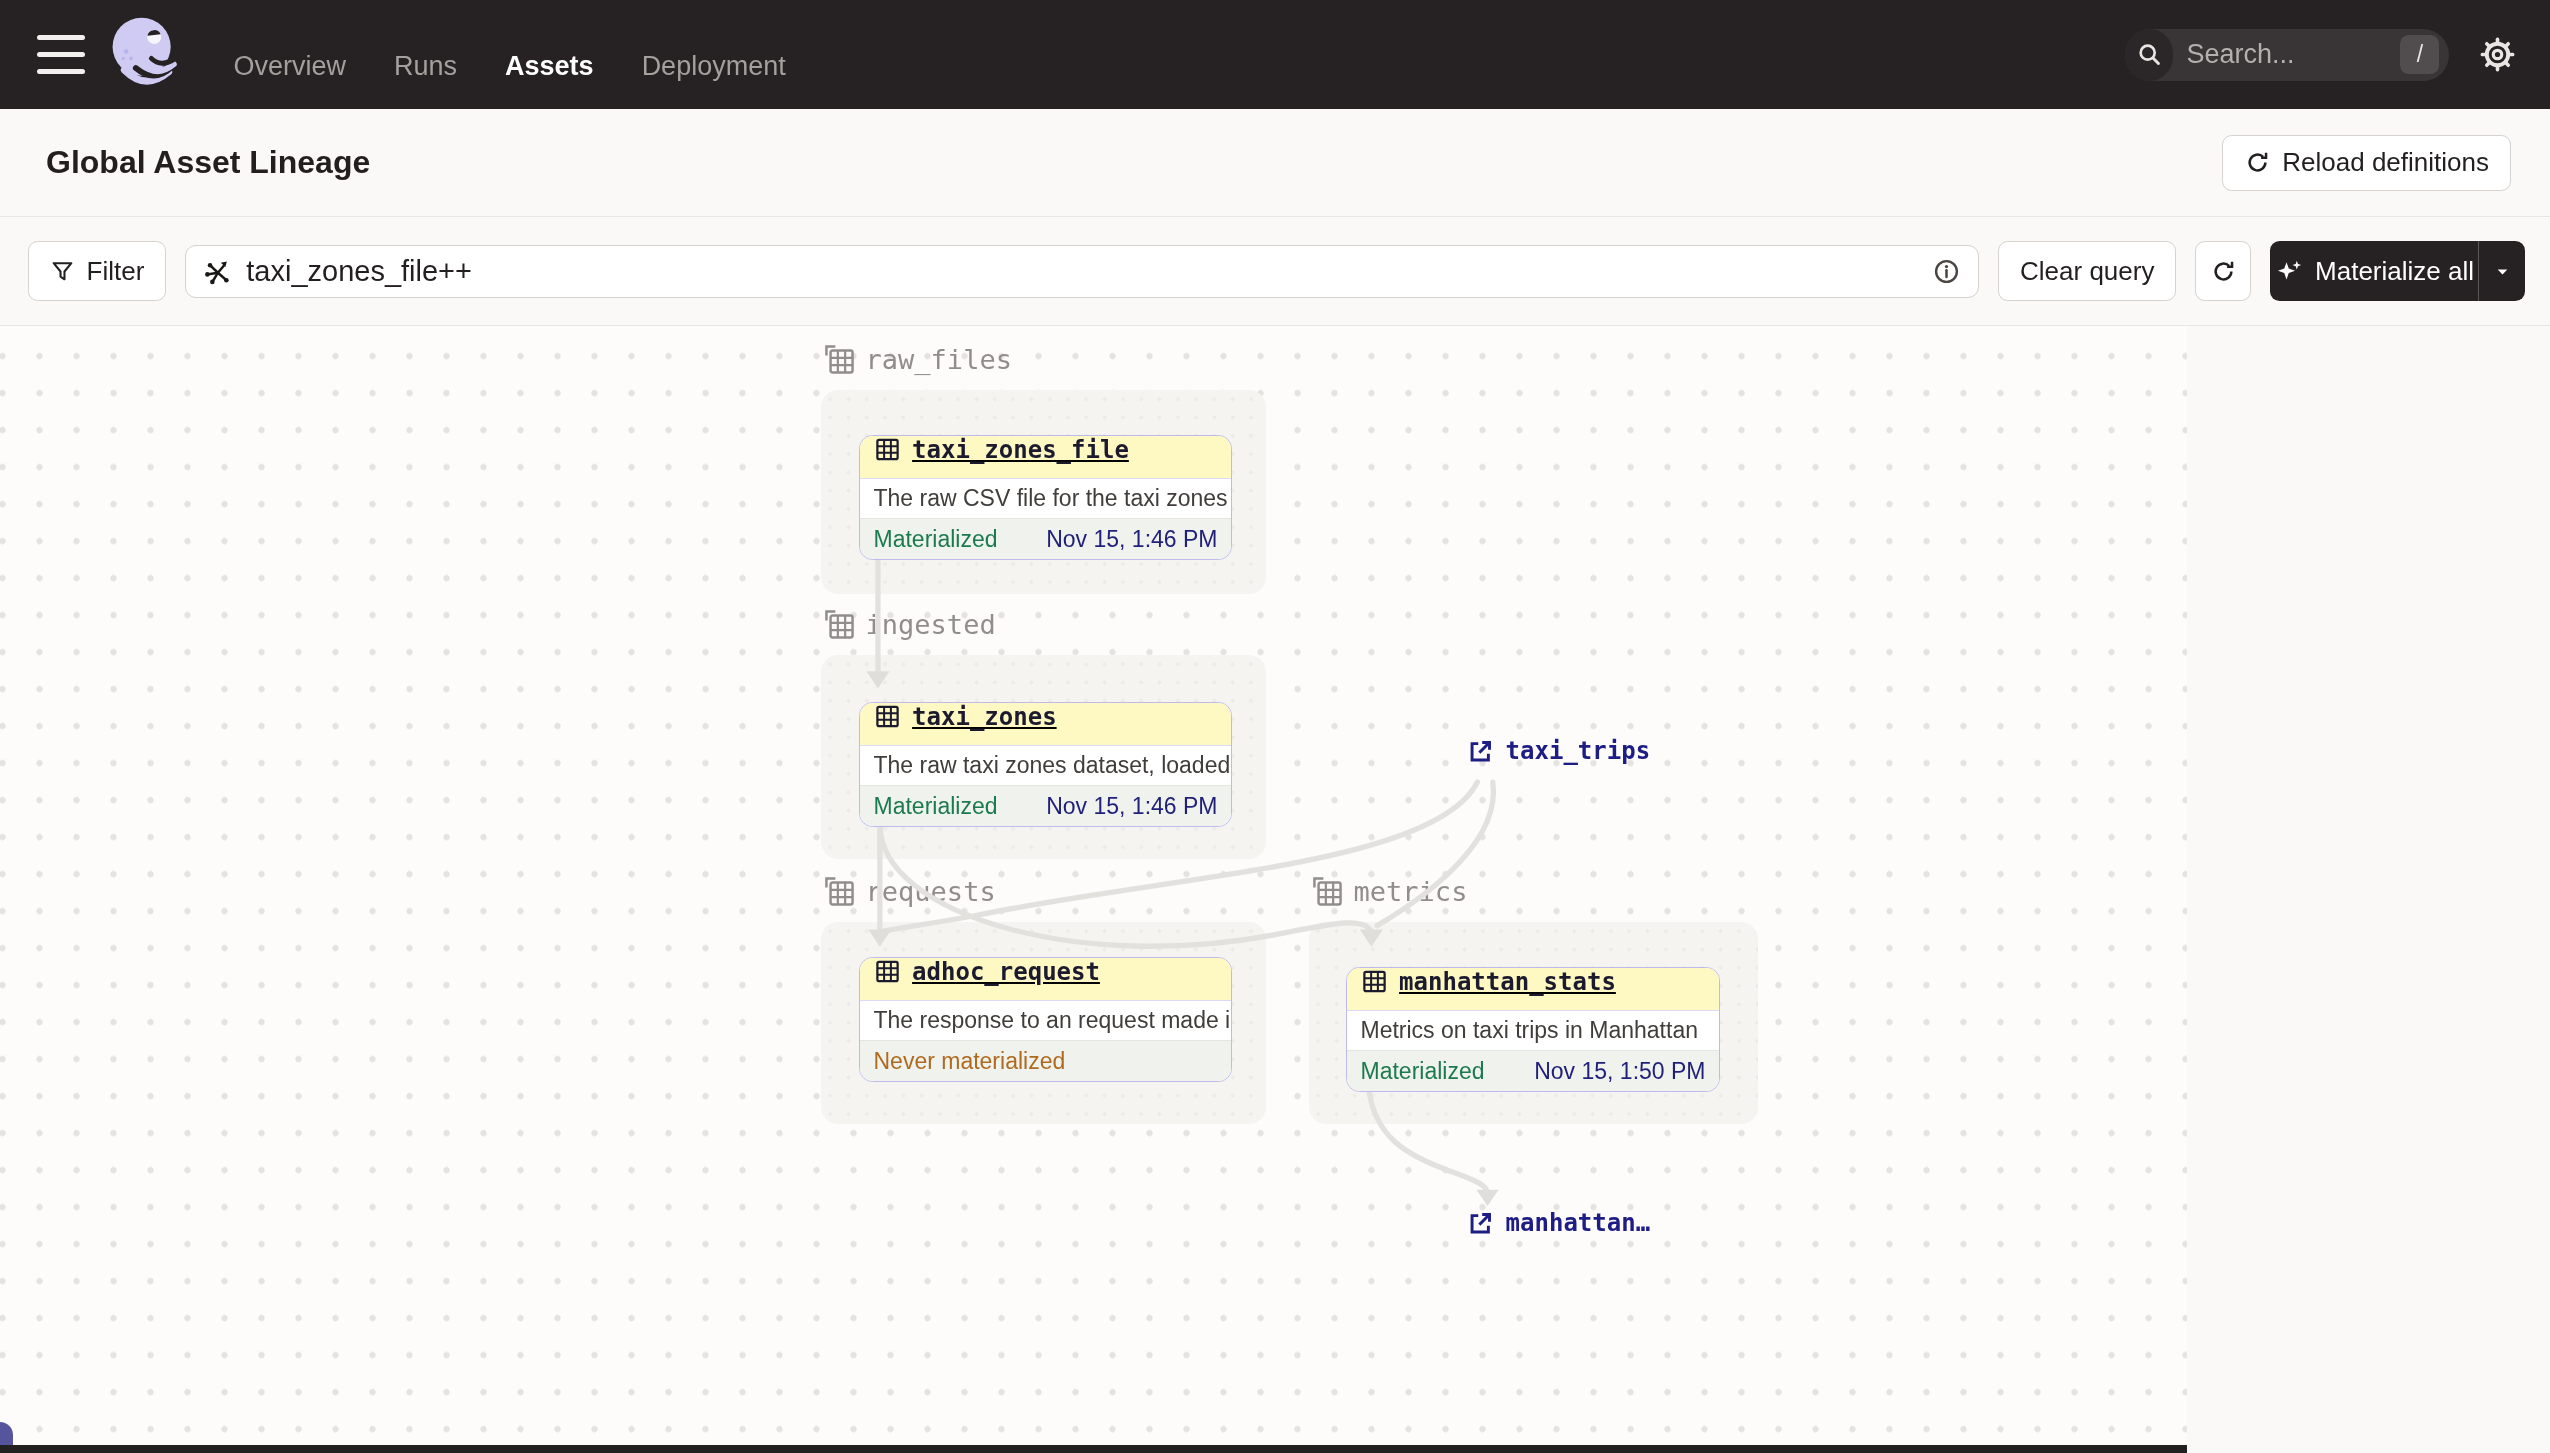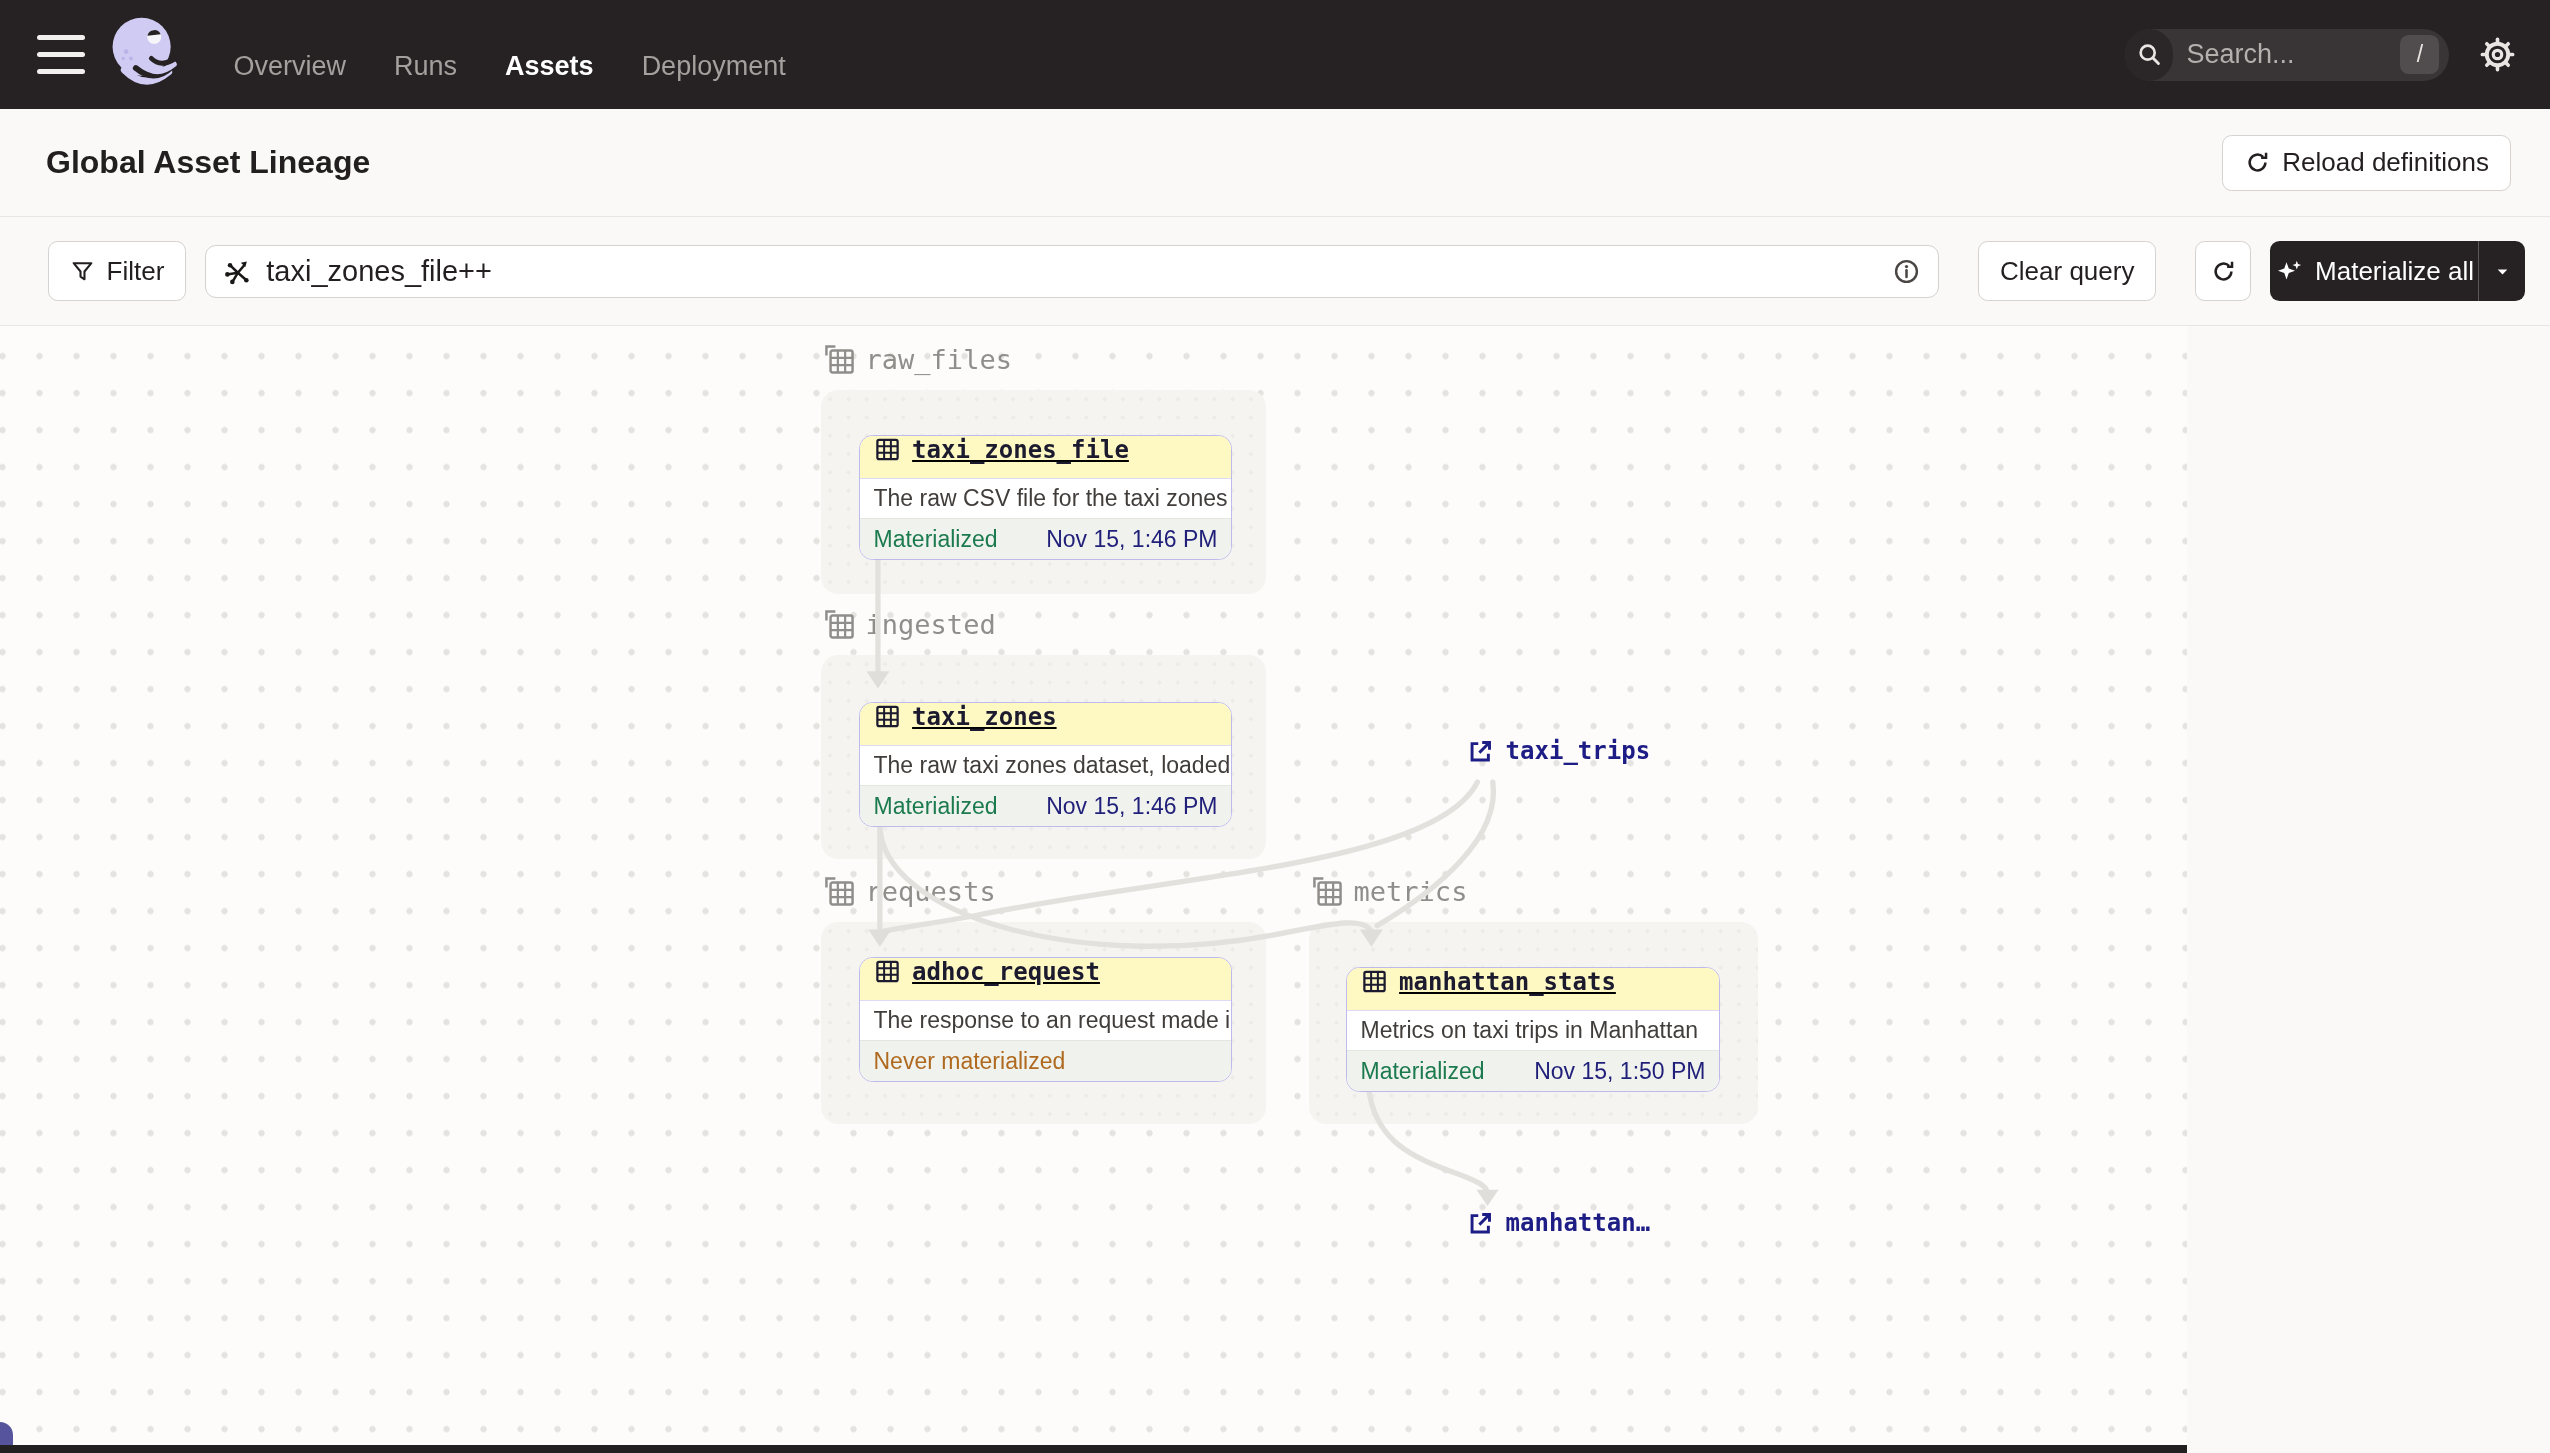--- a/index.html
+++ b/index.html
@@ -39,21 +39,21 @@
 
   
   .page-header{
     height:108px;display:flex;align-items:center;justify-content:space-between;
     padding:0 39px 0 46px;border-bottom:1px solid #E8E6E3;background:#FAF9F7;box-sizing:border-box;
   }
   .page-title{font-size:32px;font-weight:700;color:#231F20;}
   .btn{
     display:inline-flex;align-items:center;gap:11.6px;background:#FFFFFF;
     border:1px solid #D5D2CF;border-radius:9.6px;color:#231F20;font-size:26px;
-    padding:0 21px;height:56px;cursor:pointer;box-sizing:border-box;white-space:nowrap;margin-left:20px;
+    padding:0 21px;height:56px;cursor:pointer;box-sizing:border-box;white-space:nowrap;
   }
 
   
   .toolbar{
     height:109px;display:flex;align-items:center;gap:19px;padding:0 25px 0 28px;
     border-bottom:1px solid #E8E6E3;background:#FAF9F7;box-sizing:border-box;
   }
   .btn-62{height:60px;}
   .query-box{
     flex:1;height:53px;background:#FFFFFF;border:1px solid #D5D2CF;border-radius:11px;

